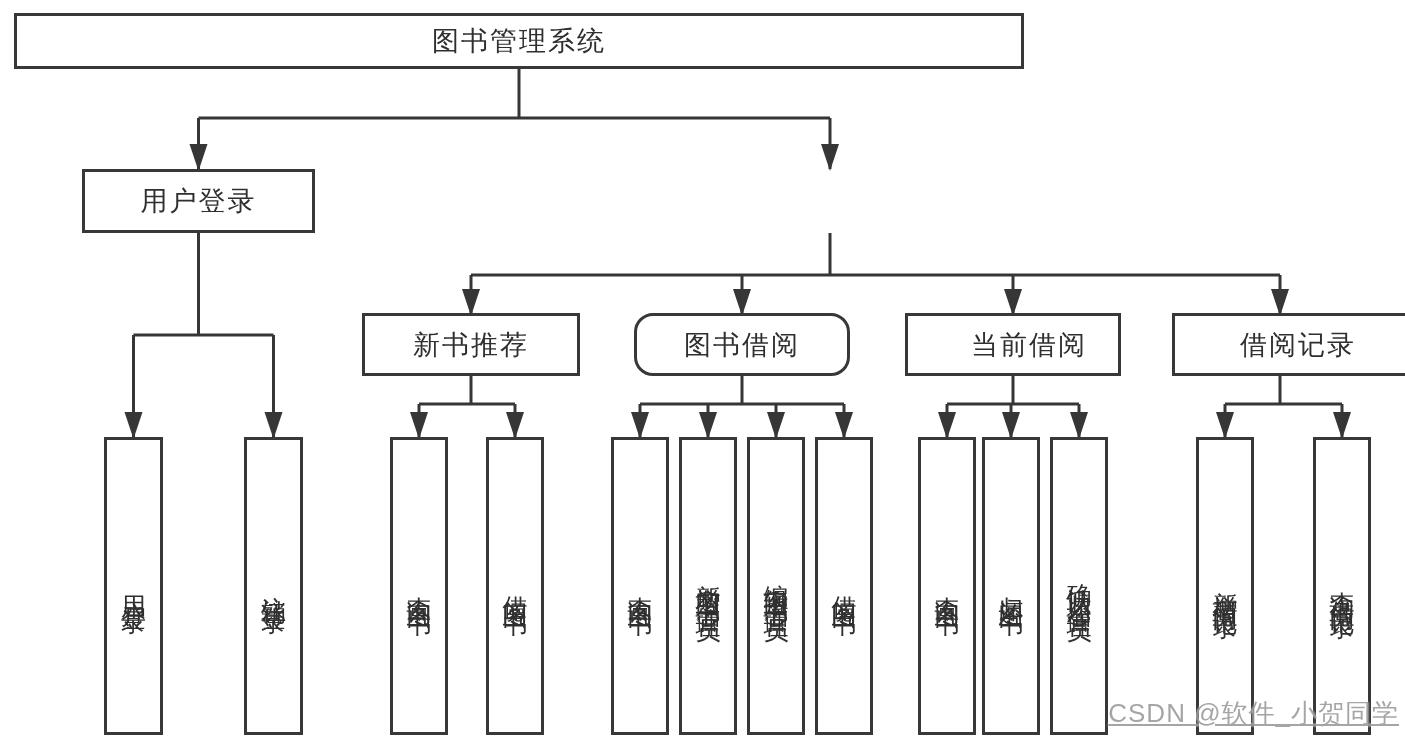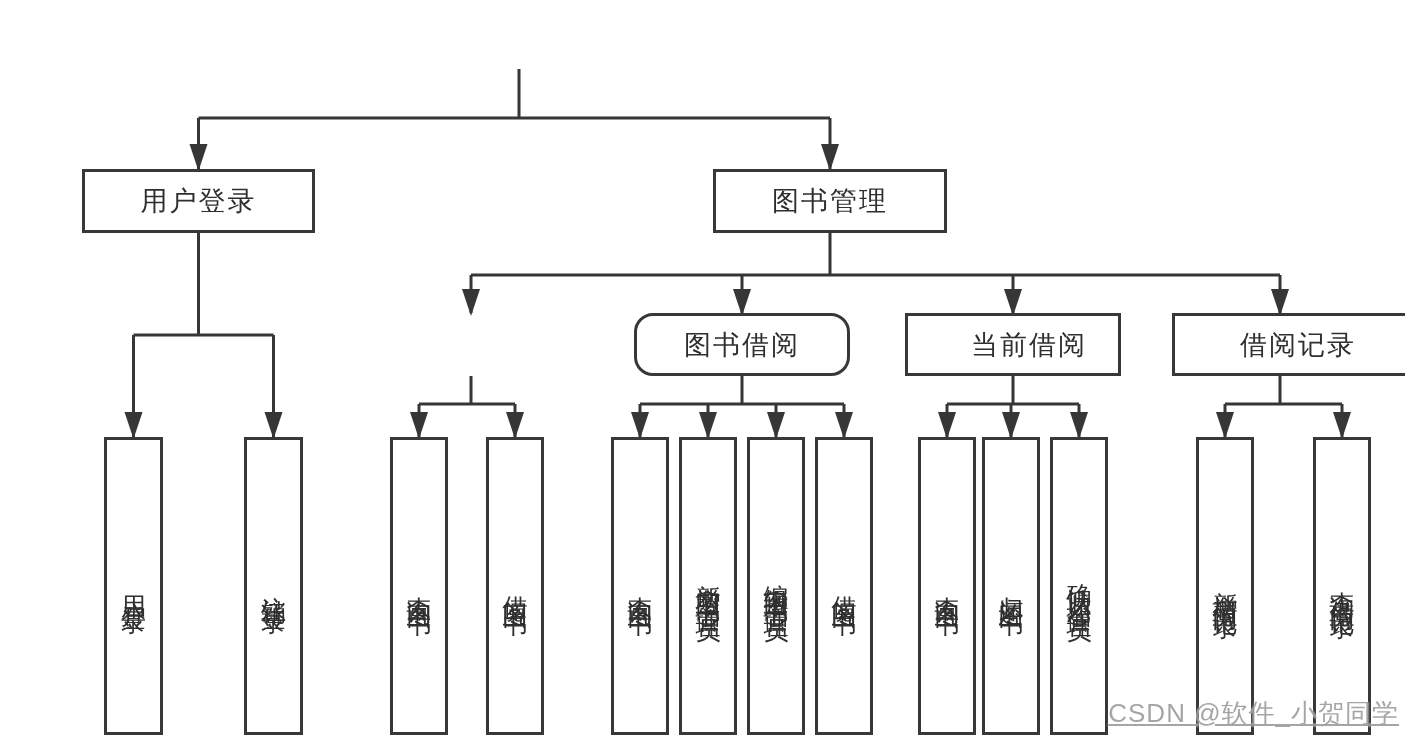--- a/index.html
+++ b/index.html
@@ -118,24 +118,25 @@
       <polygon points="767,412 785,412 776,439"></polygon>
       <polygon points="835,412 853,412 844,439"></polygon>
       <polygon points="938,412 956,412 947,439"></polygon>
       <polygon points="1002,412 1020,412 1011,439"></polygon>
       <polygon points="1070,412 1088,412 1079,439"></polygon>
       <polygon points="1216,412 1234,412 1225,439"></polygon>
       <polygon points="1333,412 1351,412 1342,439"></polygon>
     </g>
   </svg>
 
+  <div class="node hnode root-node">图书管理系统</div>
 
   <div class="node hnode n-login">用户登录</div>
-  <div class="node hnode n-bookmgmt">图书管理</div>
 
+  <div class="node hnode n-recommend">新书推荐</div>
   <div class="node hnode n-borrow">图书借阅</div>
   <div class="node hnode n-current">当前借阅</div>
   <div class="node hnode n-records">借阅记录</div>
 
   <div class="node vnode lf-login-0">用户登录</div>
   <div class="node vnode lf-login-1">注销登录</div>
 
   <div class="node vnode lf-rec-0">查询图书</div>
   <div class="node vnode lf-rec-1">借阅图书</div>
 

